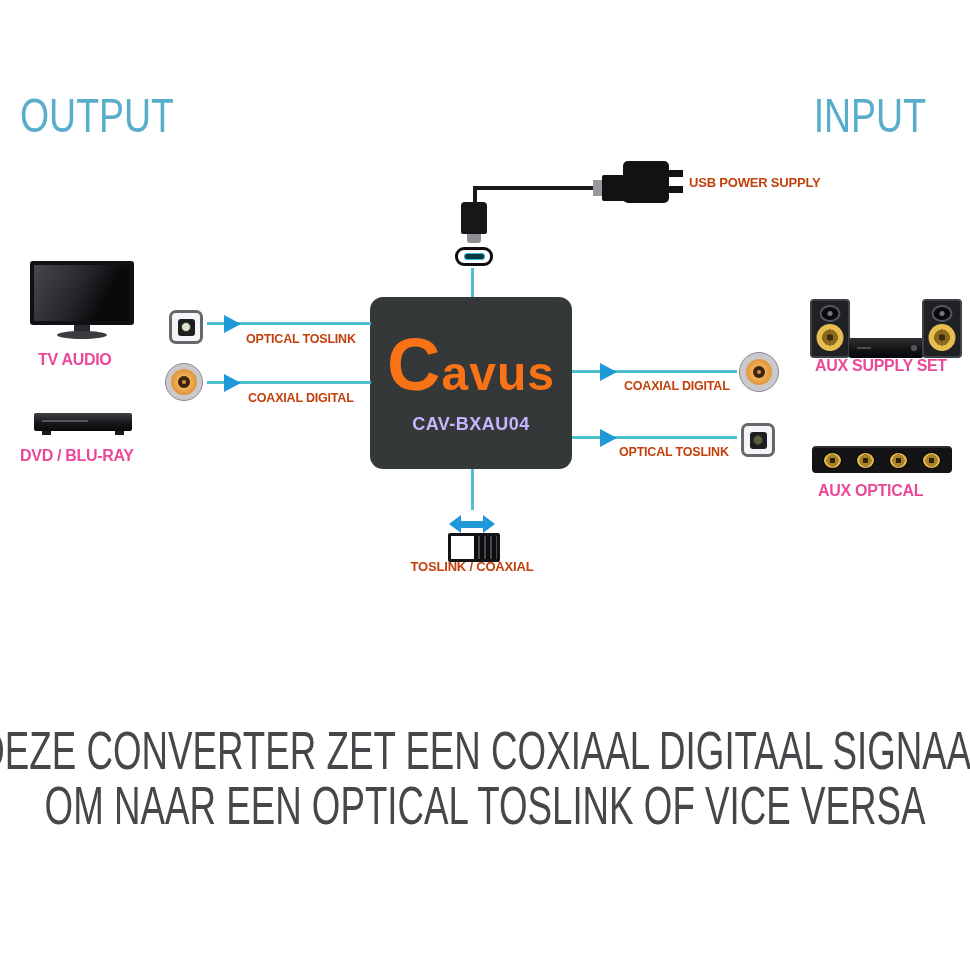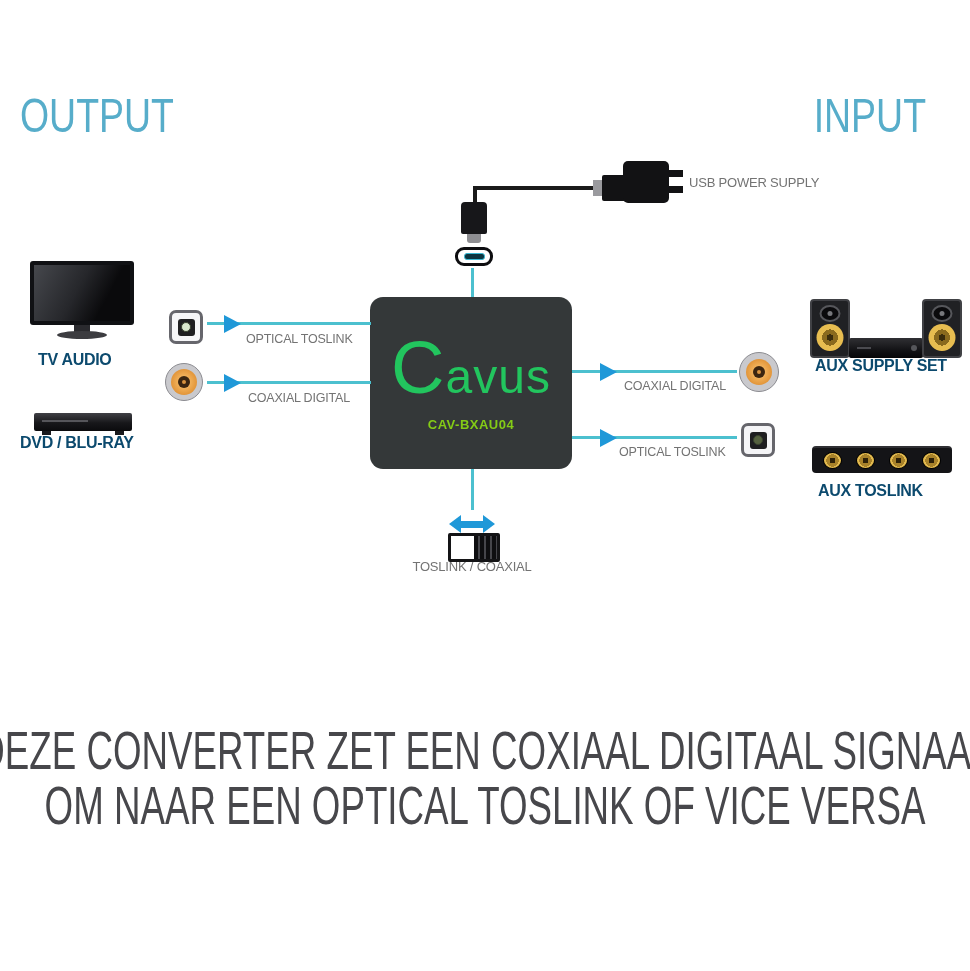--- a/index.html
+++ b/index.html
@@ -14,22 +14,22 @@
     font-size:48px; font-weight:400; color:#57adca; line-height:1;
     transform:scaleX(0.78); white-space:nowrap;
   }
   .caption-line {
     font-size:54px; font-weight:400; color:#47474b; line-height:1;
     white-space:nowrap; transform:translateX(-50%) scaleX(0.68);
     transform-origin:center;
   }
 
   
-  .conn-label { font-size:12.5px; font-weight:400; color:#737373; letter-spacing:-0.2px; white-space:nowrap; }
-  .dev-label  { font-size:16px;  font-weight:700; color:#0c4a6e; letter-spacing:-0.3px; white-space:nowrap; }
+  .conn-label { font-size:12.5px; font-weight:700; color:#c2410c; letter-spacing:-0.2px; white-space:nowrap; }
+  .dev-label  { font-size:16px;  font-weight:700; color:#ec4899; letter-spacing:-0.3px; white-space:nowrap; }
 
   
   .sig-line-h { height:3px; background:#4cc0cf; }
   .sig-line-v { width:3px;  background:#4cc0cf; }
   .arrow-right {
     width:0; height:0;
     border-top:9px solid transparent; border-bottom:9px solid transparent;
     border-left:17px solid #1f98d8;
   }
   .dbl-arrow { width:46px; height:18px; }
@@ -38,24 +38,24 @@
     border-top:9px solid transparent; border-bottom:9px solid transparent; border-right:12px solid #1f98d8; }
   .dbl-arrow .tri-r { position:absolute; right:0; top:0; width:0; height:0;
     border-top:9px solid transparent; border-bottom:9px solid transparent; border-left:12px solid #1f98d8; }
 
   
   .converter {
     left:370px; top:297px; width:202px; height:172px;
     background:#343839; border-radius:13px;
     display:flex; flex-direction:column; align-items:center; justify-content:center;
   }
-  .brand { color:#22c55e; font-weight:400; letter-spacing:1px; margin-top:26px; line-height:0.8; }
+  .brand { color:#f97316; font-weight:700; letter-spacing:1px; margin-top:26px; line-height:0.8; }
   .brand .c { font-size:74px; }
   .brand .rest { font-size:48px; }
-  .model { color:#84cc16; font-size:13px; font-weight:700; letter-spacing:0.5px; margin-top:20px; margin-bottom:22px; }
+  .model { color:#c4b5fd; font-size:18px; font-weight:700; letter-spacing:0.5px; margin-top:20px; margin-bottom:22px; }
 
   
   .toslink {
     width:28px; height:28px; background:#f5f5f7;
     border:3px solid #66666c; border-radius:7px;
     display:flex; align-items:center; justify-content:center;
   }
   .toslink .inner {
     width:17px; height:17px; background:#1e1e20; border-radius:3px;
     display:flex; align-items:center; justify-content:center;
@@ -168,21 +168,21 @@
 </div>
 <div class="abs dev-label" style="left:38px; top:351px;">TV AUDIO</div>
 
 <div class="abs" style="left:34px; top:413px;">
   <div class="dvd-body">
     <div class="dvd-slot"></div>
     <div class="dvd-foot" style="left:8px;"></div>
     <div class="dvd-foot" style="right:8px;"></div>
   </div>
 </div>
-<div class="abs dev-label" style="left:20px; top:434px;">DVD / BLU-RAY</div>
+<div class="abs dev-label" style="left:20px; top:447px;">DVD / BLU-RAY</div>
 
 <div class="abs toslink" style="left:169px; top:310px;">
   <div class="inner">
       <div class="lens"></div>
     </div>
 </div>
 <div class="abs sig-line-h" style="left:207px; top:322px; width:164px;"></div>
 <div class="abs arrow-right" style="left:224px; top:314.5px;"></div>
 <div class="abs conn-label" style="left:246px; top:332px;">OPTICAL TOSLINK</div>
 
@@ -238,21 +238,21 @@
   </div>
 </div>
 <div class="abs dev-label" style="left:815px; top:357px;">AUX SUPPLY SET</div>
 
 <div class="abs soundbar" style="left:812px; top:446px;">
   <div class="cone"></div>
   <div class="cone"></div>
   <div class="cone"></div>
   <div class="cone"></div>
 </div>
-<div class="abs dev-label" style="left:818px; top:482px;">AUX TOSLINK</div>
+<div class="abs dev-label" style="left:818px; top:482px;">AUX OPTICAL</div>
 
 <div class="abs sig-line-v" style="left:471px; top:469px; height:41px;"></div>
 <div class="abs dbl-arrow" style="left:449px; top:515px;">
   <div class="tri-l"></div>
   <div class="bar"></div>
   <div class="tri-r"></div>
 </div>
 <div class="abs switch" style="left:448px; top:533px;">
   <div class="off"></div>
   <div class="on"></div>

